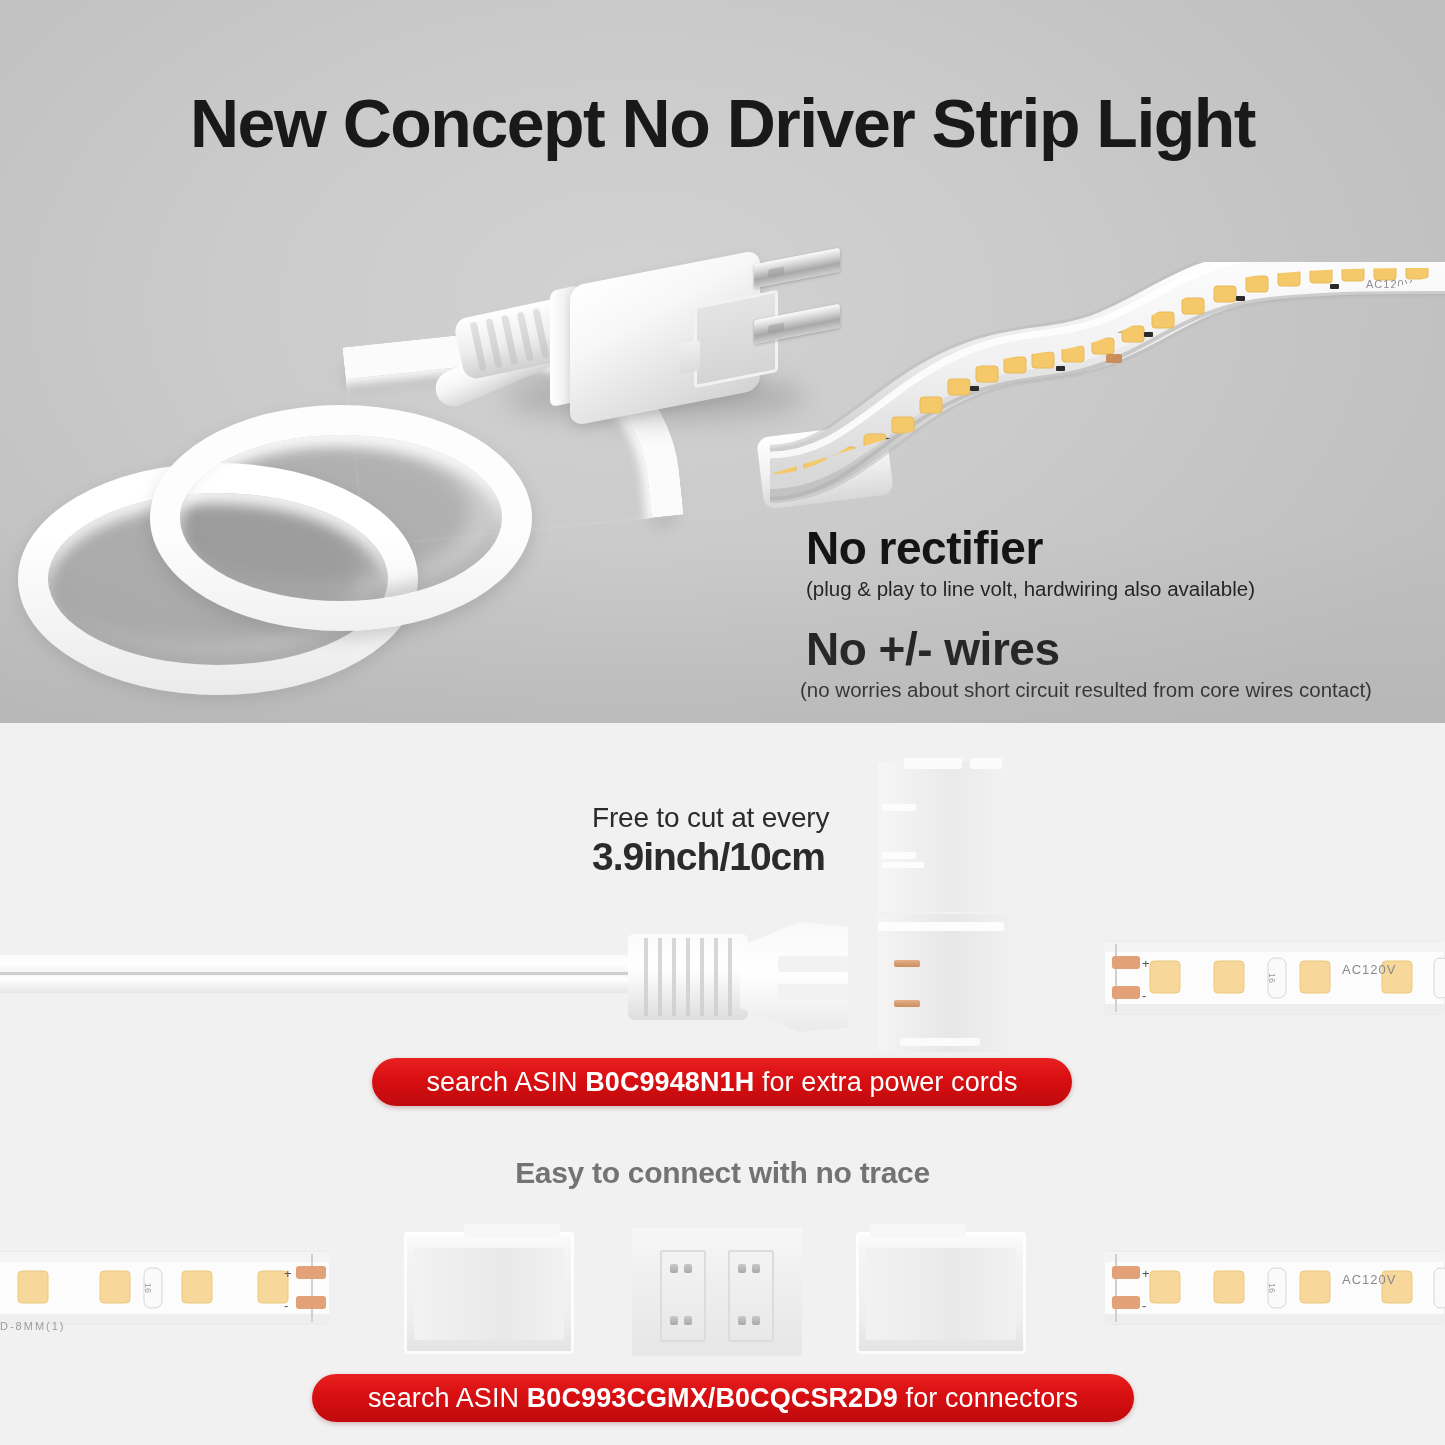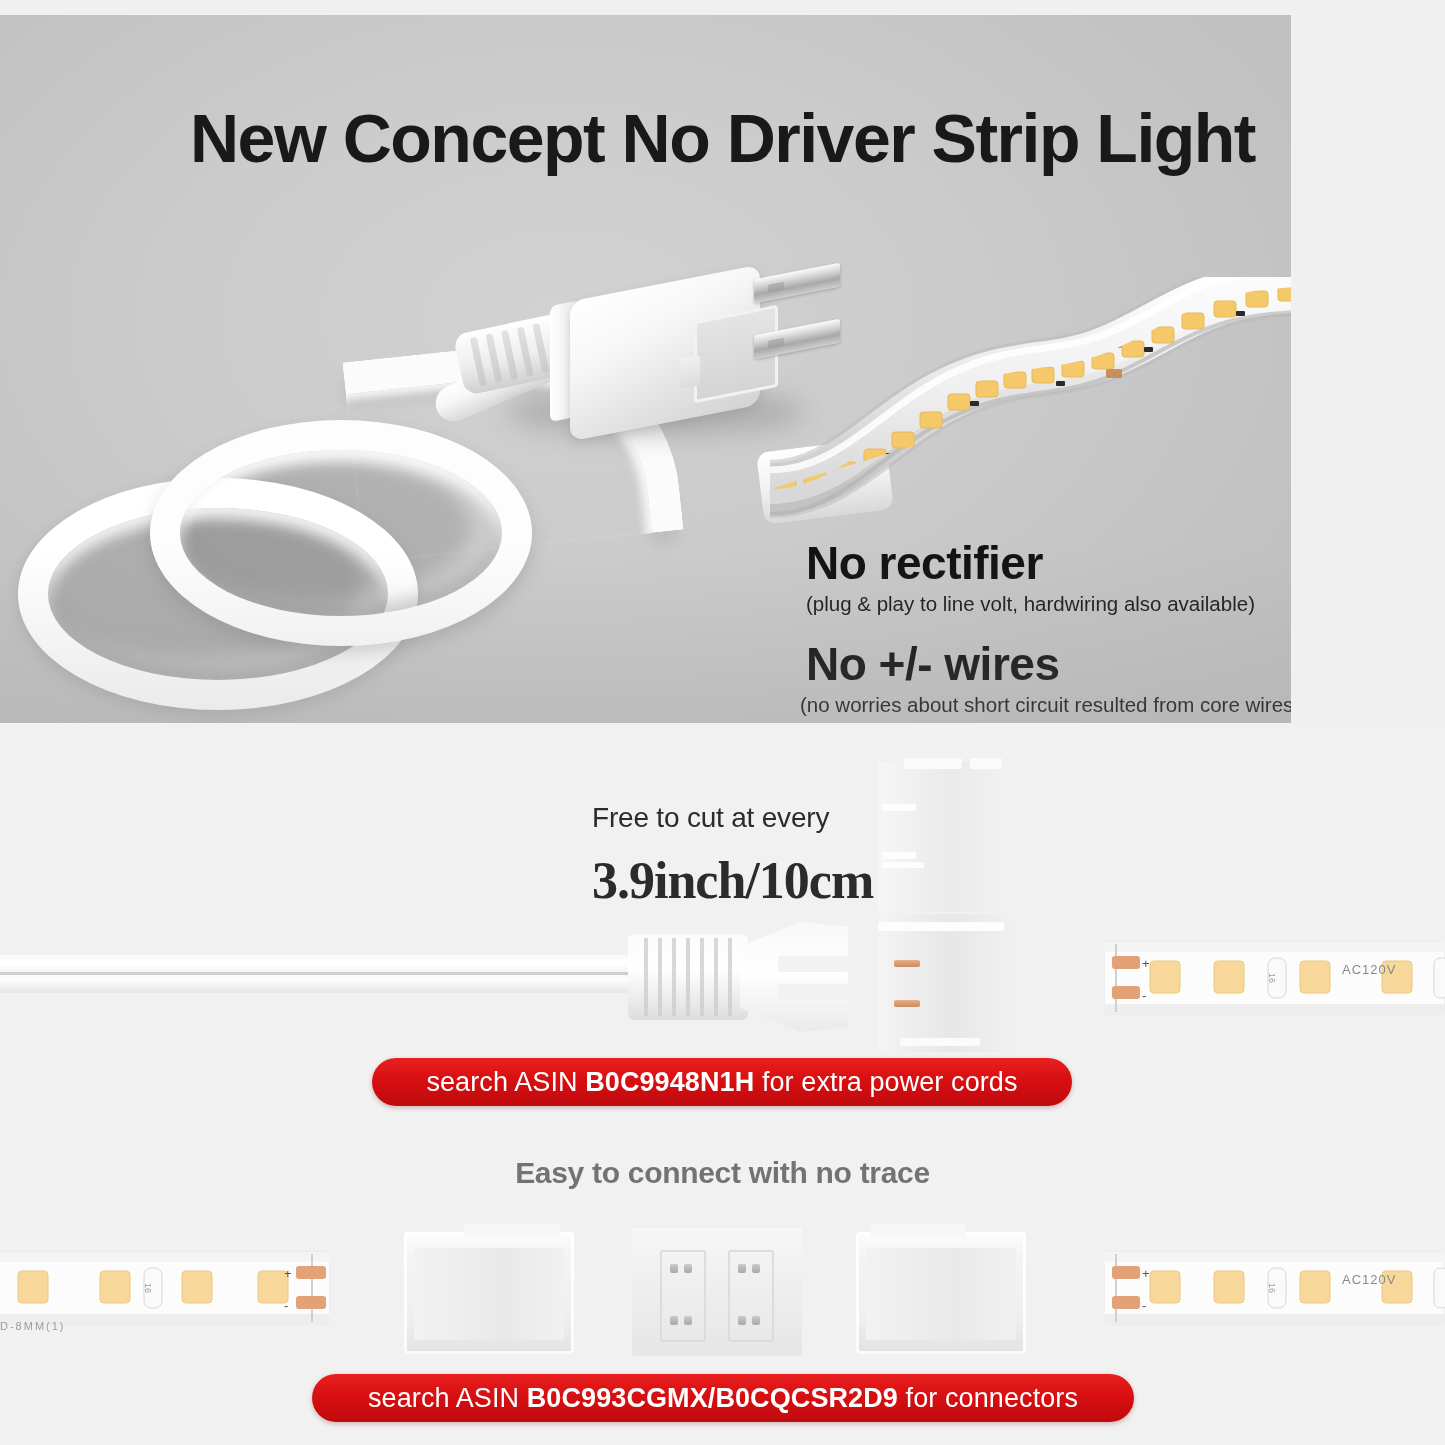--- a/index.html
+++ b/index.html
@@ -5,25 +5,24 @@
   html,body{margin:0;padding:0;}
   body{
     width:1445px;height:1445px;overflow:hidden;
     font-family:"Liberation Sans",sans-serif;
     background:#f0f0f0;
   }
   .page{position:relative;width:1445px;height:1445px;}
 
   
   .hero{
-    position:absolute;left:0;top:0;width:1291px;height:723px;
+    position:absolute;left:0;top:0;width:1445px;height:723px;
     background:
       radial-gradient(ellipse 900px 560px at 44% 42%, #d2d2d2 0%, #cbcbcb 45%, #c4c4c4 75%, #bfbfbf 100%);
     overflow:hidden;
-    margin-top:15px;
   }
   .hero:after{ 
     content:"";position:absolute;left:0;right:0;bottom:0;height:190px;
     background:linear-gradient(to bottom,rgba(150,150,150,0) 0%,rgba(160,160,160,.25) 100%);
   }
   .headline{
     position:absolute;left:0;top:84px;width:1445px;text-align:center;
     font-size:68px;font-weight:bold;letter-spacing:-1.5px;color:#191919;
     font-stretch:condensed;
     white-space:nowrap;
@@ -151,21 +150,21 @@
   .lower{
     position:absolute;left:0;top:723px;width:1445px;height:722px;
     background:#f1f1f1;
   }
 
   .cut-label{
     position:absolute;left:592px;top:802px;width:300px;
     text-align:left;
   }
   .cut-l1{font-size:28px;font-weight:normal;color:#2b2b2b;letter-spacing:-.2px;white-space:nowrap;}
-  .cut-l2{font-size:52px;font-weight:bold;color:#2b2b2b;letter-spacing:-1px;margin-top:17px;white-space:nowrap;font-family:Liberation Serif, serif;}
+  .cut-l2{font-size:39px;font-weight:bold;color:#2b2b2b;letter-spacing:-1px;margin-top:1px;white-space:nowrap;}
 
   
   .cord{
     position:absolute;left:0;top:955px;width:690px;height:38px;
     background:linear-gradient(to bottom,#fafafa 0%,#ffffff 22%,#f3f3f3 48%,#ffffff 62%,#e6e6e6 100%);
   }
   .cord:before{
     content:"";position:absolute;left:0;top:17px;width:690px;height:3px;
     background:rgba(200,200,200,.85);
   }

